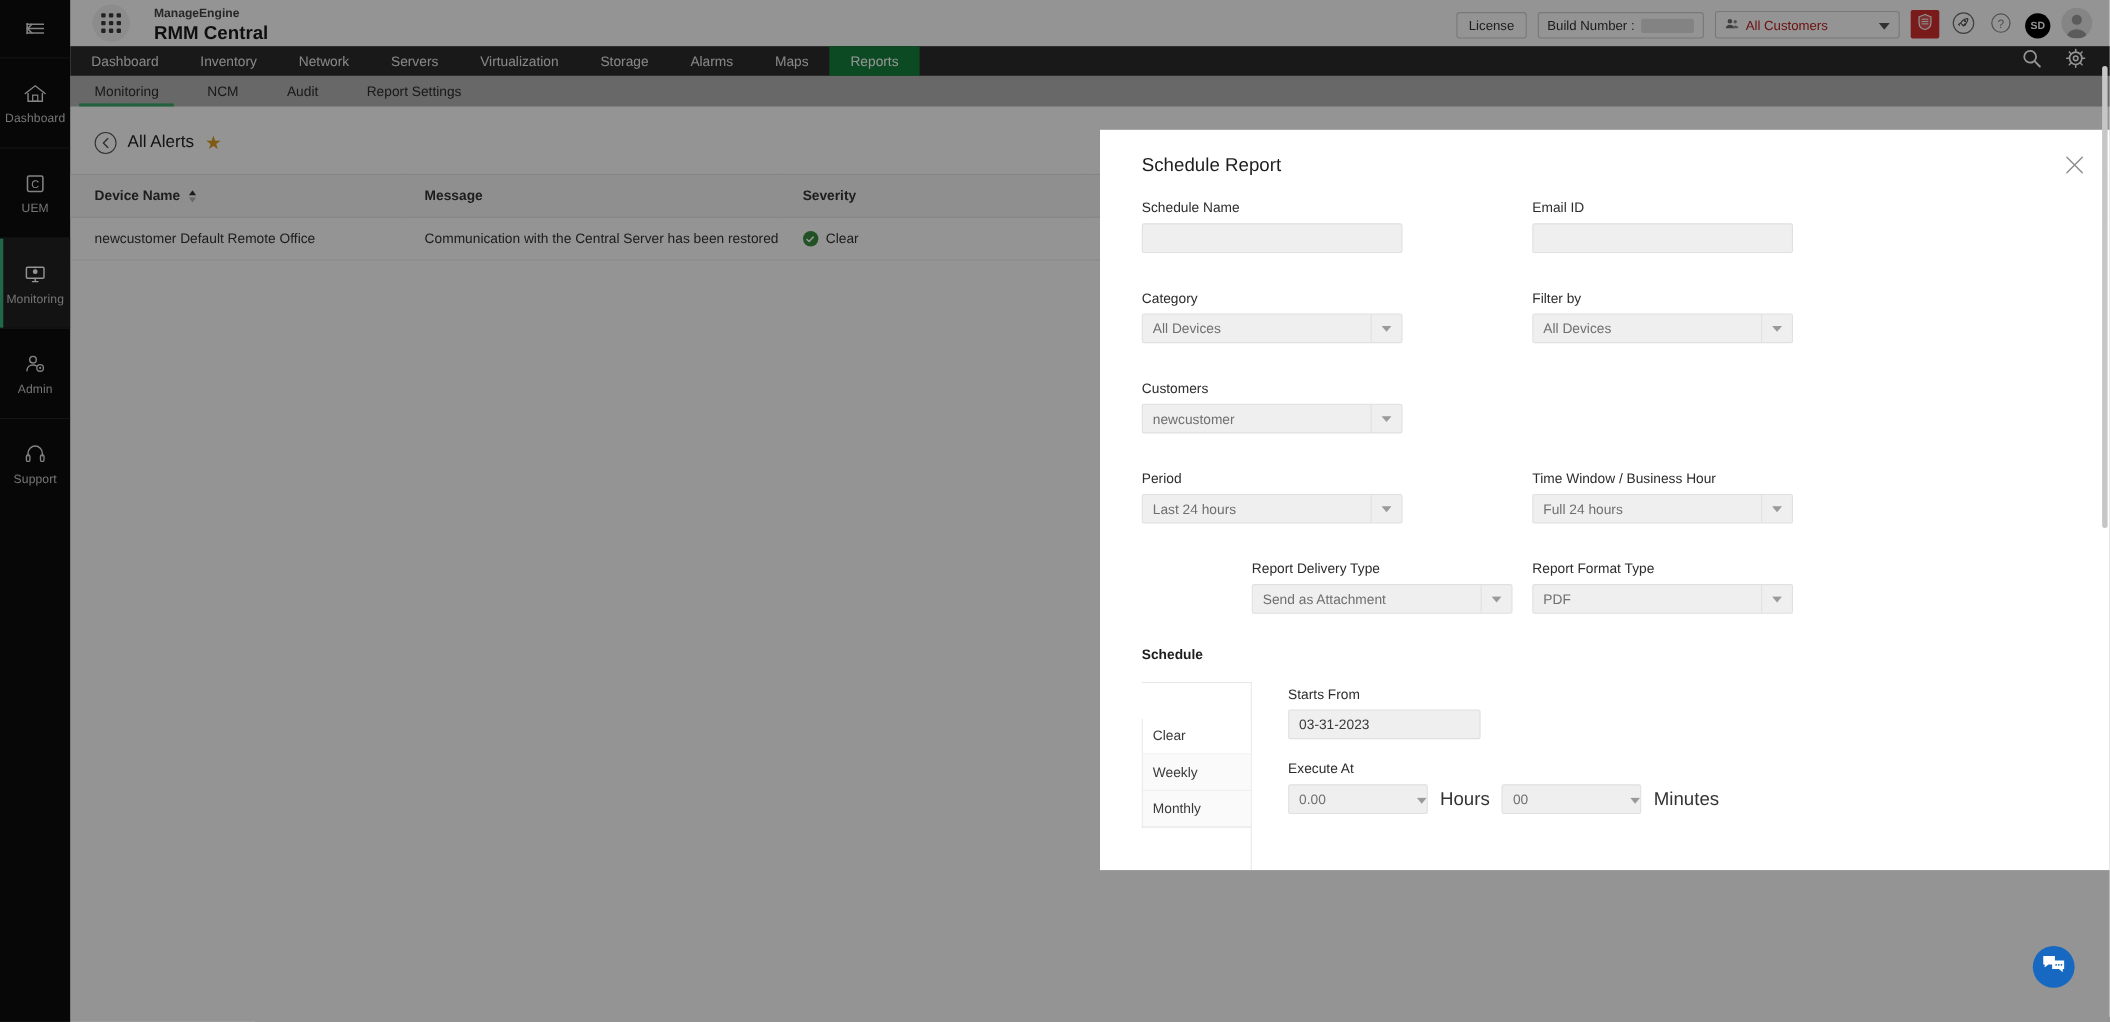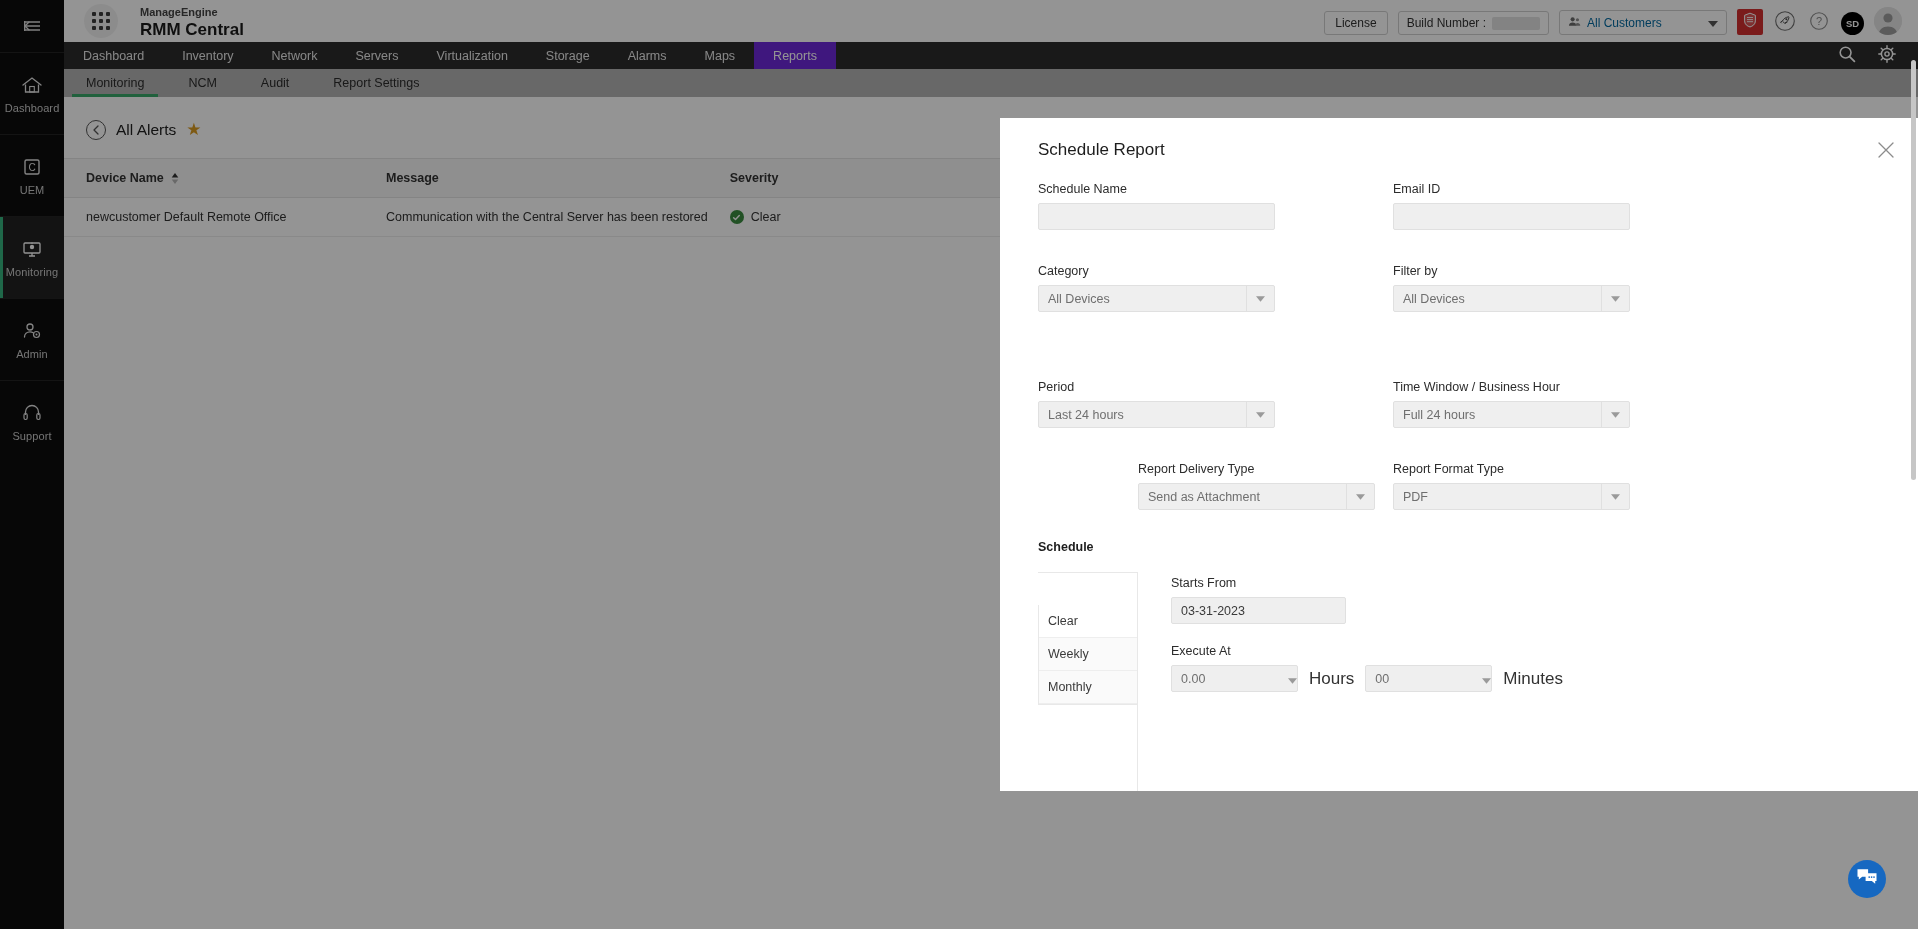--- a/index.html
+++ b/index.html
@@ -48,41 +48,41 @@
   .top-right { margin-left: auto; display: flex; align-items: flex-end; gap: 10px; padding-right: 16px; }
   .btn-outline {
     border: 1px solid #cfcfcf; border-radius: 3px; height: 24px; padding: 0 10px;
     display: flex; align-items: center; font-size: 12px; color: #333; background: #fff; cursor: pointer;
   }
   .build-box { border:1px solid #cfcfcf; border-radius:3px; height:24px; padding:0 8px;
     display:flex; align-items:center; gap:6px; font-size:12px; color:#333; background:#fff; }
   .build-redact { width: 48px; height: 13px; background: #e2e2e2; border-radius: 2px; }
   .cust-select {
     border:1px solid #cfcfcf; border-radius:3px; height:25px; width:168px; padding:0 8px;
-    display:flex; align-items:center; gap:6px; font-size:12px; color:#0369a1; background:#fff; cursor:pointer;
+    display:flex; align-items:center; gap:6px; font-size:12px; color:#b91c1c; background:#fff; cursor:pointer;
   }
   .cust-select .caret { margin-left:auto; }
   .shield-btn { width:26px; height:26px; background:#d32f2f; border-radius:2px; display:flex;
     align-items:center; justify-content:center; cursor:pointer; }
   .circ-ico { width:24px; height:24px; display:flex; align-items:center; justify-content:center; cursor:pointer;}
   .avatar-sd { width:23px; height:23px; border-radius:50%; background:#000; color:#fff;
     font-size:9.5px; font-weight:bold; display:flex; align-items:center; justify-content:center; cursor:pointer;}
   .avatar-user { width:28px; height:28px; border-radius:50%; background:#e6e6e6; overflow:hidden;
     display:flex; align-items:flex-end; justify-content:center; cursor:pointer;}
 
   
   .navbar {
     position: absolute; left: 64px; top: 42px; width: 1854px; height: 27px;
     background: #2b2b2b; display: flex; align-items: stretch;
   }
   .nav-item {
     padding: 0 19px; display: flex; align-items: center; color: #e8e8e8;
     font-size: 12.5px; cursor: pointer;
   }
-  .nav-item.active { background: #6d28d9; color: #fff; }
+  .nav-item.active { background: #15803d; color: #fff; }
   .nav-right { margin-left:auto; display:flex; align-items:center; gap:22px; padding-right:22px; }
 
   
   .subnav {
     position: absolute; left: 64px; top: 69px; width: 1854px; height: 28px;
     background: #b4b4b4; display: flex; align-items: stretch;
   }
   .subnav-item {
     padding: 0 22px; display: flex; align-items: center; color: #2b2b2b;
     font-size: 12.5px; position: relative; cursor: pointer;
@@ -467,20 +467,33 @@
               <svg width="9" height="6" viewBox="0 0 10 6">
                   <path d="M0 0h10L5 6z" fill="#9a9a9a"></path>
                 </svg>
             </span>
           </div>
         </div>
       </div>
 
       <div class="fgap"></div>
 
+      <div class="row2">
+        <div class="fcol">
+          <label class="flabel">Customers</label>
+          <div class="fsel">
+            <span class="val">newcustomer</span>
+            <span class="arrowbox">
+              <svg width="9" height="6" viewBox="0 0 10 6">
+                  <path d="M0 0h10L5 6z" fill="#9a9a9a"></path>
+                </svg>
+            </span>
+          </div>
+        </div>
+      </div>
 
       <div class="fgap"></div>
 
       <div class="row2">
         <div class="fcol">
           <label class="flabel">Period</label>
           <div class="fsel">
             <span class="val">Last 24 hours</span>
             <span class="arrowbox">
               <svg width="9" height="6" viewBox="0 0 10 6">

